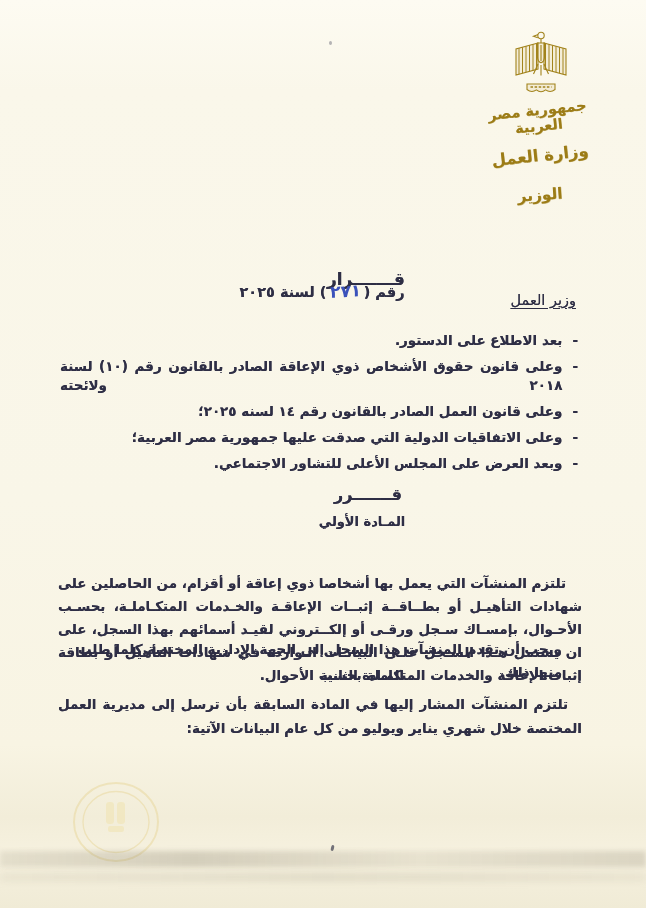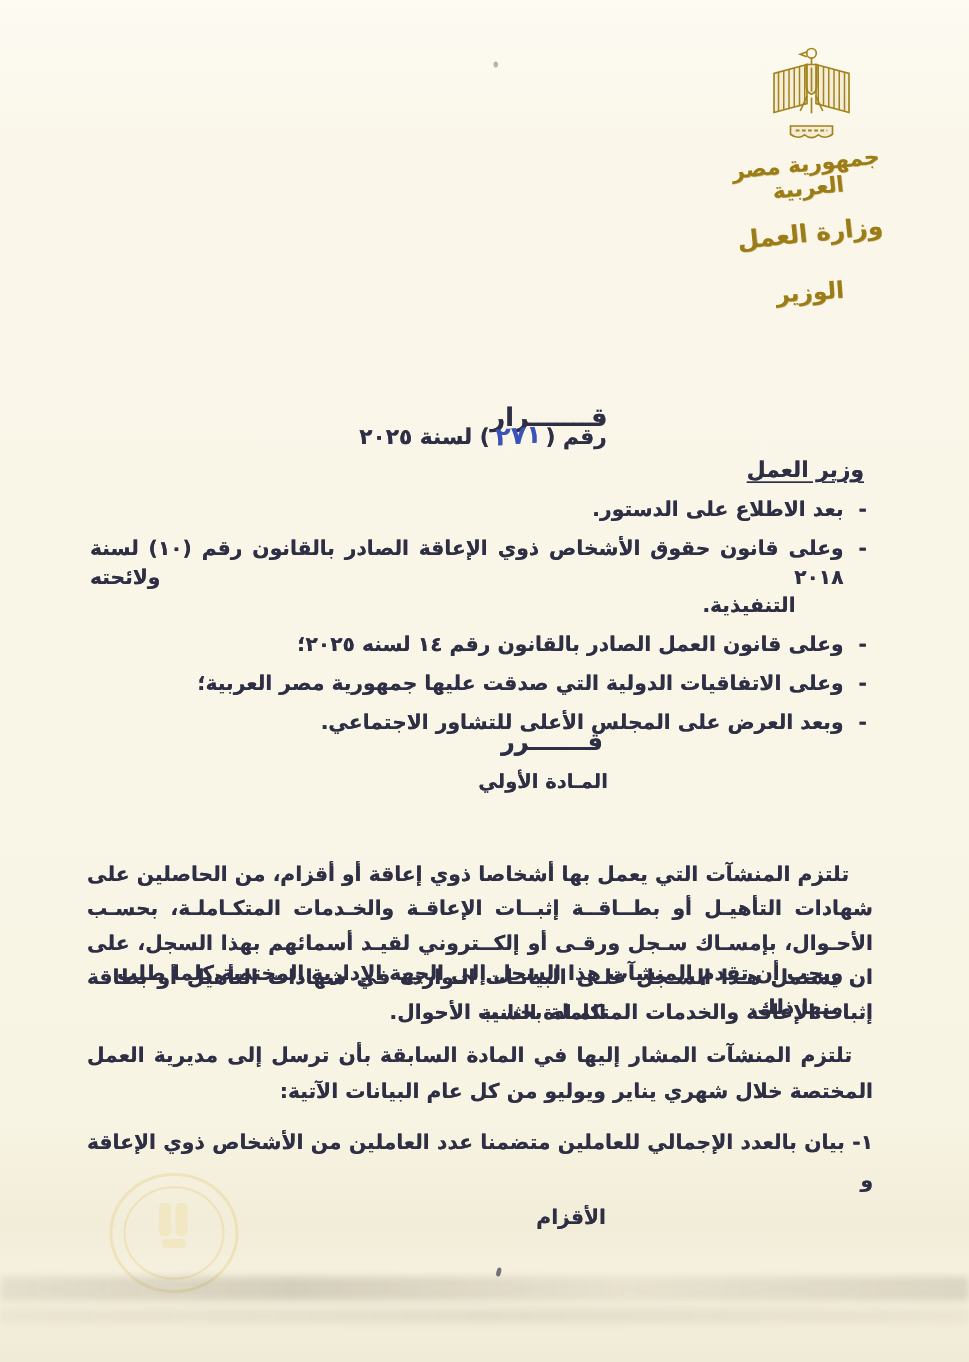--- a/index.html
+++ b/index.html
@@ -19,21 +19,21 @@
   .calli-2{top:146px; left:484px; width:112px; font-size:16.5px; transform:rotate(-6deg);}
   .calli-3{top:186px; left:496px; width:88px;  font-size:15.5px; transform:rotate(-4deg);}
   
   .decree-title{position:absolute; top:257px; left:286px; width:160px; text-align:center;
                 font-size:17px; font-weight:bold;margin-top:12px;}
   .decree-number{position:absolute; top:281px; left:180px; width:284px; text-align:center;
                  font-size:14.5px; font-weight:bold;}
   .handwritten{color:#3b52bb; font-size:17px; font-weight:bold; display:inline-block;
                transform:rotate(-4deg) skewX(-6deg); letter-spacing:1px; text-shadow:none; padding:0 3px;}
   
-  .authority{position:absolute; top:306px; right:70px; font-size:14.5px; font-weight:bold;
+  .authority{position:absolute; top:292px; right:70px; font-size:14.5px; font-weight:normal;
              text-decoration:underline; text-underline-offset:3px;}
   
   .preamble{position:absolute; top:331px; right:68px; left:60px;}
   .bullet{display:flex; gap:10px; margin-bottom:7px; font-size:13.5px; font-weight:bold; line-height:19px;}
   .bullet .dash{flex:0 0 auto;}
   .bullet .btext{flex:1;}
   .fj{text-align:justify; text-align-last:justify;}
   .cont{padding-right:32px; text-align:right;}
   
   .ruling-word{position:absolute; top:485px; left:288px; width:160px; text-align:center;
@@ -102,21 +102,20 @@
     <div class="bullet ink">
       <span class="dash">-</span>
       <div class="btext">
           <div>بعد الاطلاع على الدستور.</div>
         </div>
     </div>
     <div class="bullet ink">
       <span class="dash">-</span>
       <div class="btext">
         <div class="fj">وعلى قانون حقوق الأشخاص ذوي الإعاقة الصادر بالقانون رقم (١٠) لسنة ٢٠١٨ ولائحته</div>
-        <div class="cont">التنفيذية.</div>
       </div>
     </div>
     <div class="bullet ink">
       <span class="dash">-</span>
       <div class="btext">
           <div>وعلى قانون العمل الصادر بالقانون رقم ١٤ لسنه ٢٠٢٥؛</div>
         </div>
     </div>
     <div class="bullet ink">
       <span class="dash">-</span>
@@ -133,24 +132,20 @@
   </div>
 
   <div class="ruling-word ink">قـــــــرر</div>
 
   <div class="art-heading art1-h ink">المـادة الأولي</div>
   <div class="body-par art1-p1 ink">تلتزم المنشآت التي يعمل بها أشخاصا ذوي إعاقة أو أقزام، من الحاصلين على شهادات التأهيـل أو بطــاقــة إثبــات الإعاقـة والخـدمات المتكـاملـة، بحسـب الأحـوال، بإمسـاك سـجل ورقـى أو إلكــتروني لقيـد أسمائهم بهذا السجل، على ان يشتمل هـذا السـجل علـى البيانـات الـواردة في شهادات التأهيل أو بطاقة إثبات الإعاقة والخدمات المتكاملة بحسب الأحوال.</div>
   <div class="body-par art1-p2 ink">ويجب أن تقدم المنشآت هذا السجل إلى الجهة الإدارية المختصة كلما طلب منها ذلك.</div>
 
   <div class="art-heading art2-h ink">المـادة الثانية</div>
   <div class="body-par art2-intro ink">تلتزم المنشآت المشار إليها في المادة السابقة بأن ترسل إلى مديرية العمل المختصة خلال شهري يناير ويوليو من كل عام البيانات الآتية:</div>
-  <div class="body-par item1 ink">
-    <div class="fj">١- بيان بالعدد الإجمالي للعاملين متضمنا عدد العاملين من الأشخاص ذوي الإعاقة و</div>
-    <div class="item-cont">الأقزام</div>
-  </div>
 
   <svg class="seal" width="92" height="84" viewBox="0 0 92 84">
     <g stroke="#e6d28e" fill="none" stroke-width="2" opacity="0.85">
       <ellipse cx="46" cy="42" rx="42" ry="39"></ellipse>
       <ellipse cx="46" cy="42" rx="33" ry="30.5" stroke-width="1.4"></ellipse>
     </g>
     <g fill="#f0e2a8" opacity="0.9">
       <rect x="36" y="22" width="8" height="22" rx="3"></rect>
       <rect x="47" y="22" width="8" height="22" rx="3"></rect>
       <rect x="38" y="46" width="16" height="6" rx="2"></rect>

